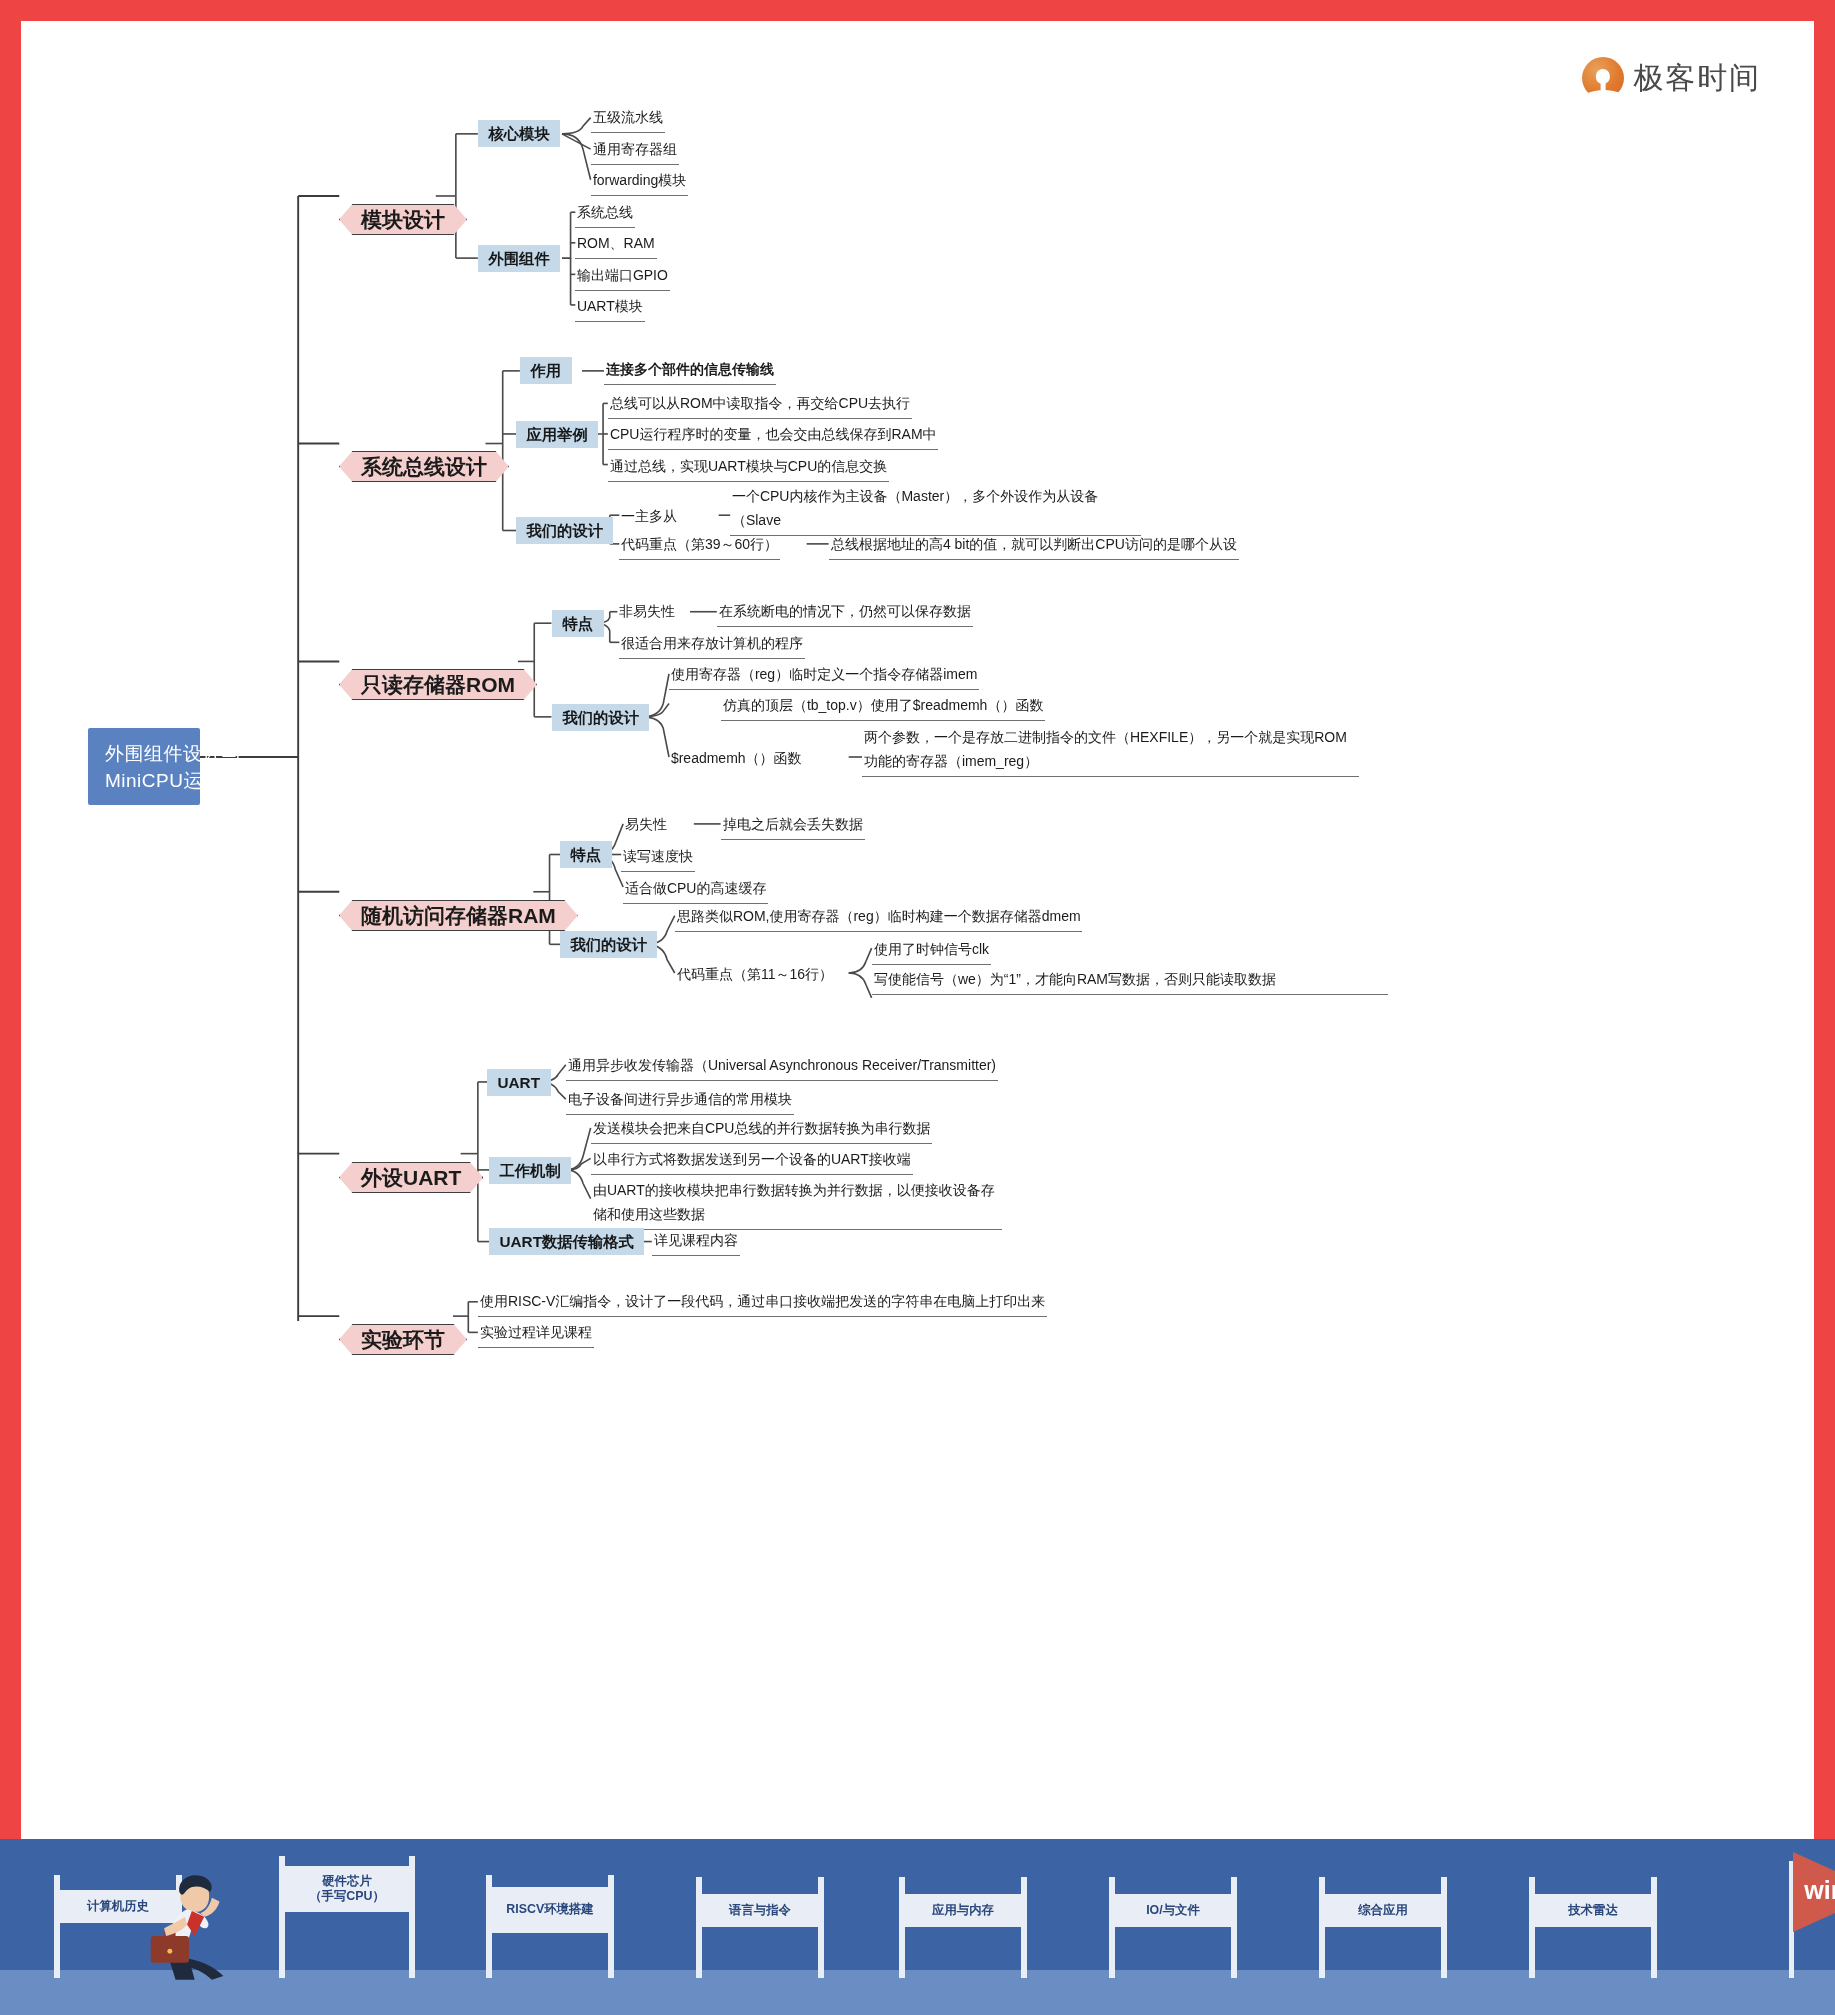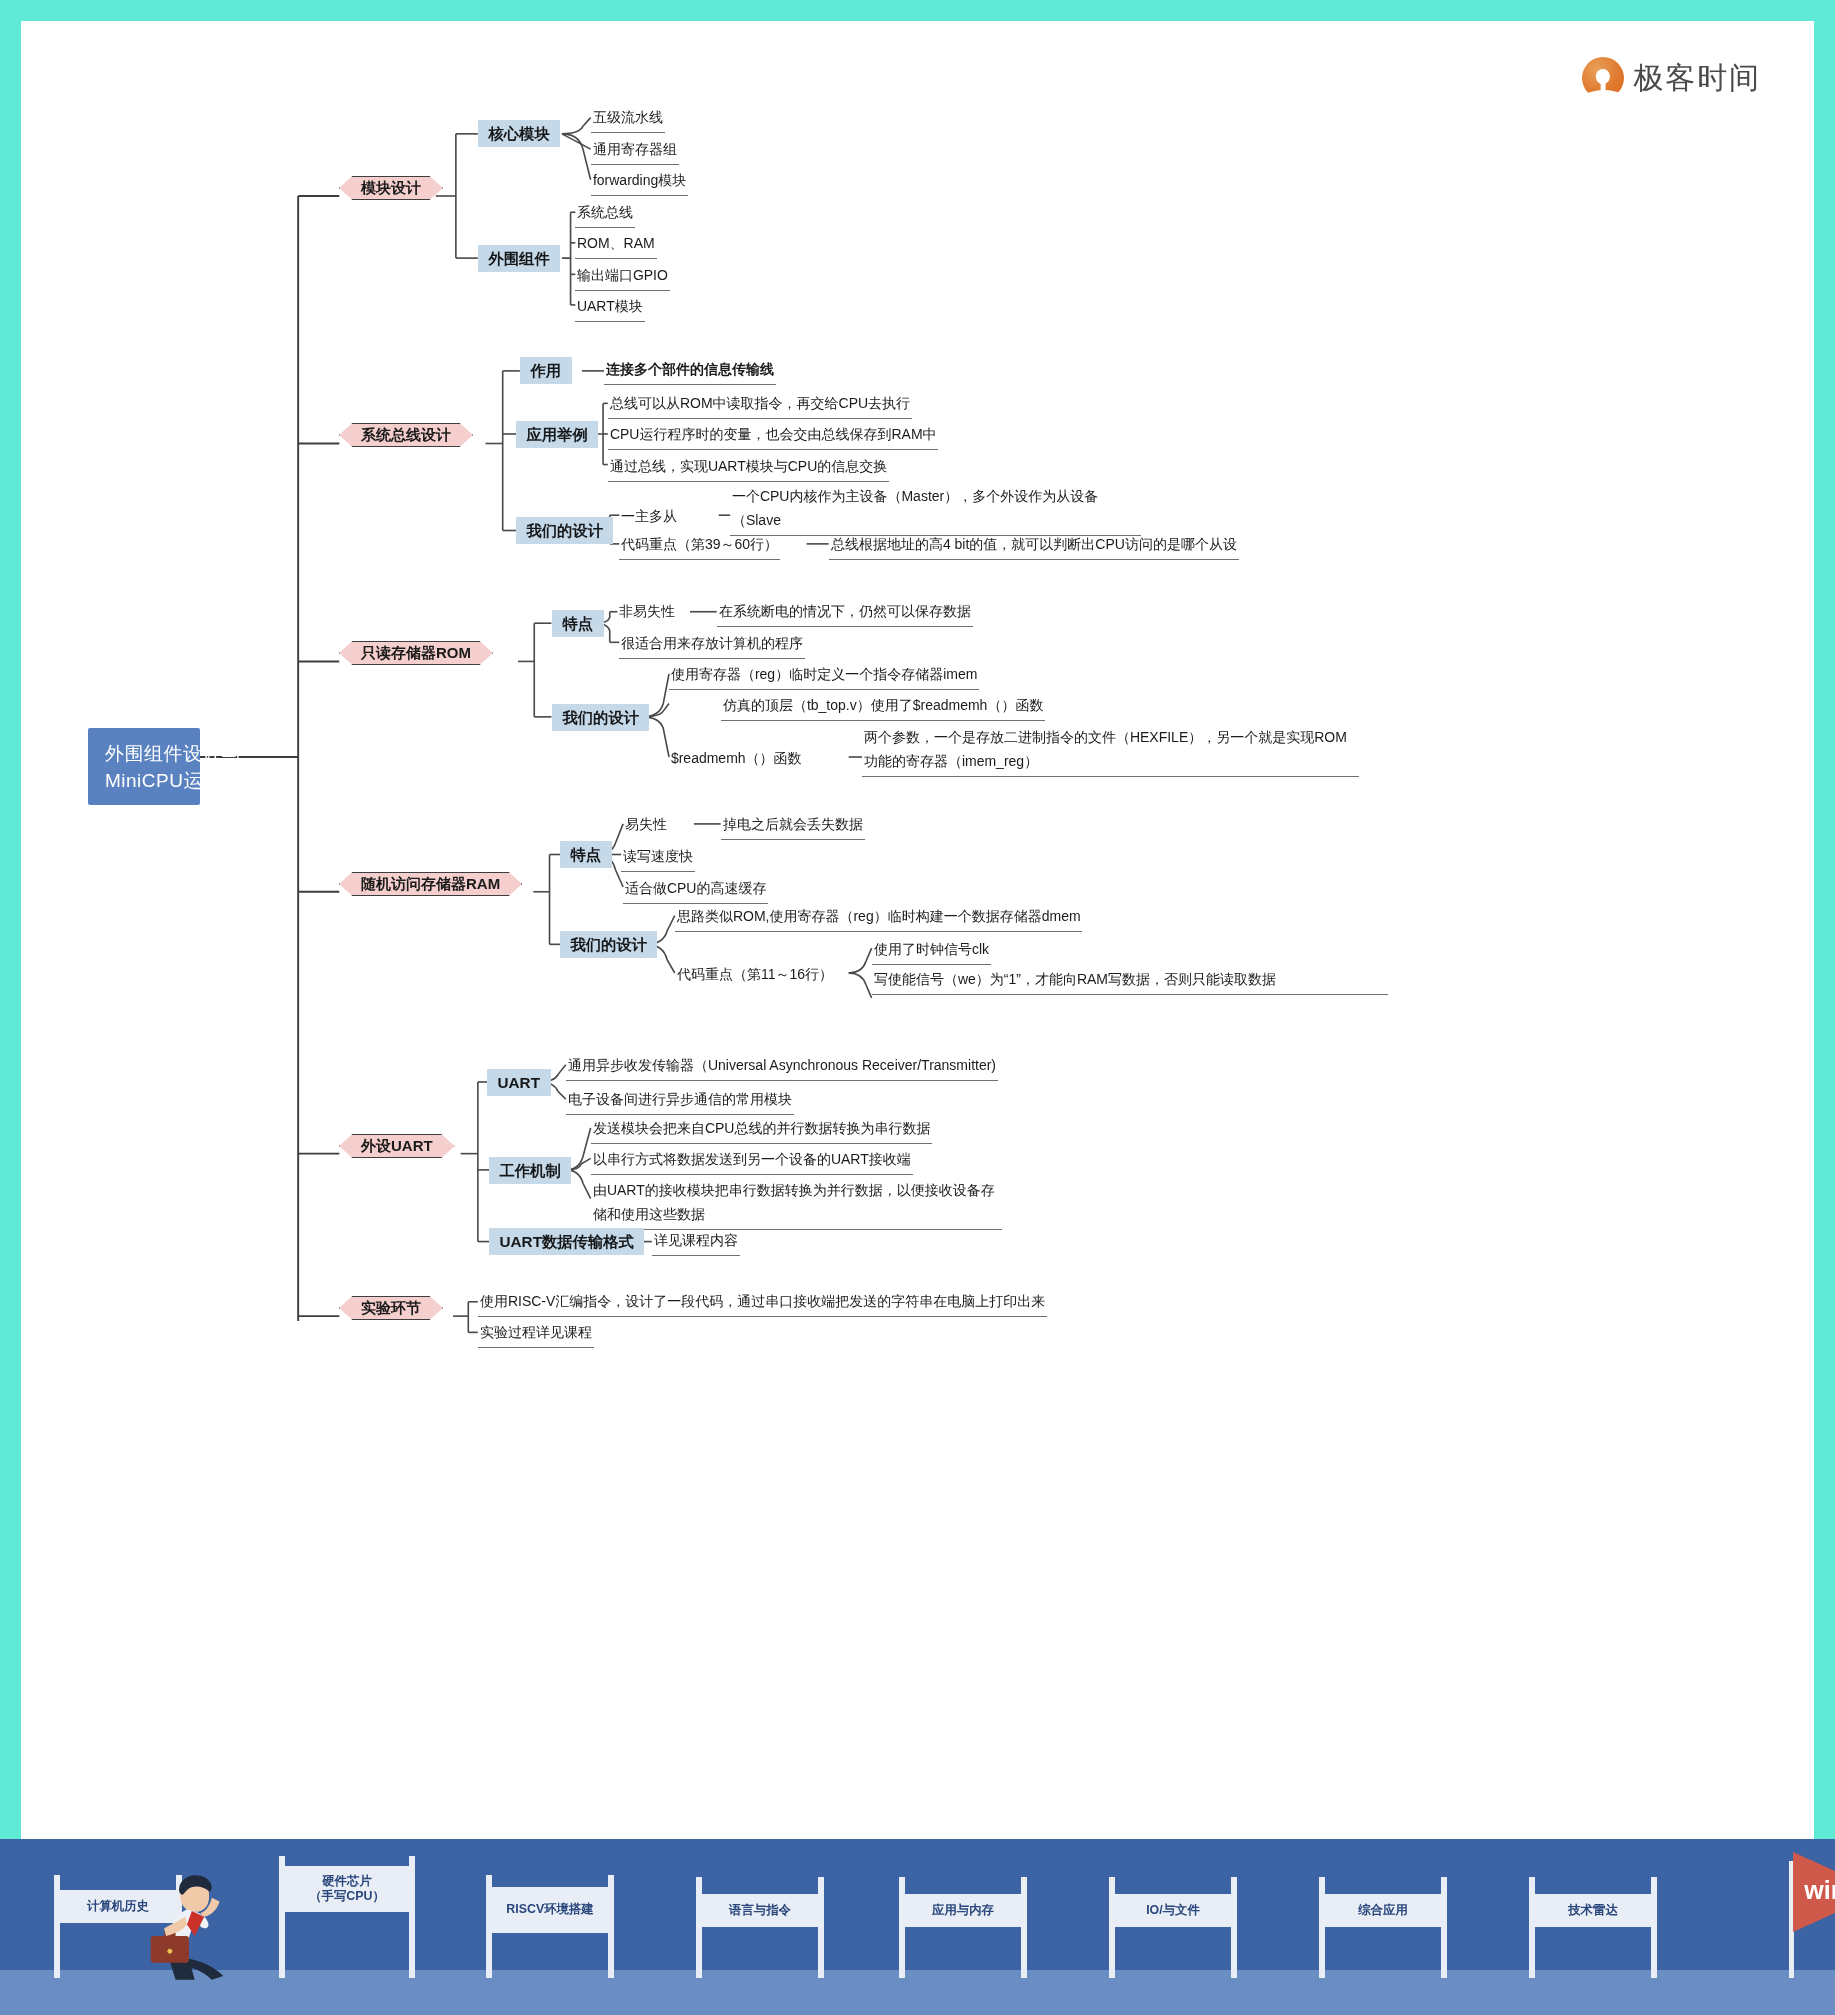--- a/index.html
+++ b/index.html
@@ -2,21 +2,21 @@
 <html><head>
 <meta charset="utf-8">
 <style>
   * { box-sizing: border-box; margin: 0; padding: 0; }
   html, body {
     width: 1835px; height: 2016px;
     font-family: "Liberation Sans", "DejaVu Sans", sans-serif;
     background: #4f72ae;
     overflow: hidden;
   }
-  #page { position: relative; width: 1835px; height: 2016px; background: #5eead4; }
+  #page { position: relative; width: 1835px; height: 2016px; background: #ef4444; }
 
   
   .canvas {
     position: absolute;
     left: 21px; top: 21px;
     width: 1793px; height: 1818px;
     background: #ffffff;
   }
 
   
@@ -52,25 +52,26 @@
     text-align: center;
     padding: 11.5px 17px;
     letter-spacing: 0.5px;
   }
 
   
   .hex {
     background: #f4cfcd;
     border: 1.9px solid #3d3d3d;
     color: #1b1b1b;
-    font-size: 15px; font-weight: bold;
-    height: 24px;
+    font-size: 21px; font-weight: bold;
+    height: 31px;
     display: flex; align-items: center; justify-content: center;
     padding: 0 21px;
     clip-path: polygon(13.4px 0, calc(100% - 13.4px) 0, 100% 50%, calc(100% - 13.4px) 100%, 13.4px 100%, 0 50%);
+    margin-top: 28px;
   }
 
   
   .tag {
     background: #c5d9e8;
     color: #16181a;
     font-size: 15.3px; font-weight: bold;
     height: 27px; line-height: 27px;
     padding: 0 10.5px;
   }

